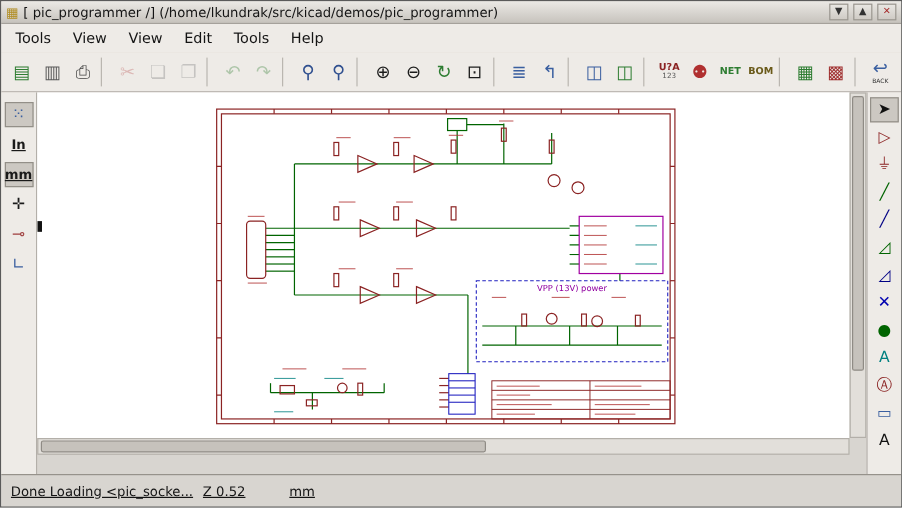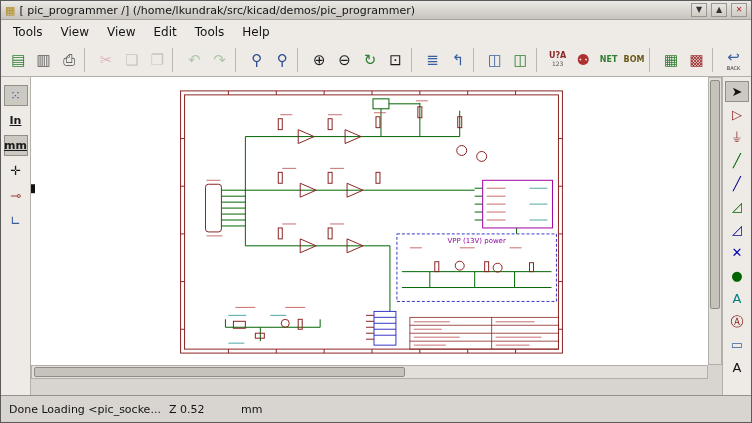--- a/index.html
+++ b/index.html
@@ -52,21 +52,21 @@
   .canvas svg { display:block; width:100%; height:100%; }
   .vscroll, .hscroll { background:#e2dfda; border:1px solid #b3afa9; position:relative; }
   .vscroll .thumb { position:absolute; left:1px; right:1px; top:2px; height:80%;
                     background:#c6c2bc; border:1px solid #8f8b85; border-radius:2px; }
   .hscroll .thumb { position:absolute; top:1px; bottom:1px; left:2px; width:55%;
                     background:#c6c2bc; border:1px solid #8f8b85; border-radius:2px; }
   .corner { background:#d8d5d0; }
 
   
   .statusbar { height:27px; flex:0 0 27px; background:#d8d5d0; border-top:1px solid #96928b;
-               display:flex; align-items:center; padding:0 8px; font-size:11px; color:#141414; }
+               display:flex; align-items:center; padding:0 8px; font-size:11px; color:#141414;text-decoration:underline; }
   .sfield { white-space:nowrap; overflow:hidden; flex:0 0 auto; }
 </style>
 </head>
 <body>
 
 <div class="window">
 
   <div class="titlebar">
     <span class="title-icon">▦</span>
     <span class="title-text">[ pic_programmer /] (/home/lkundrak/src/kicad/demos/pic_programmer)</span>

